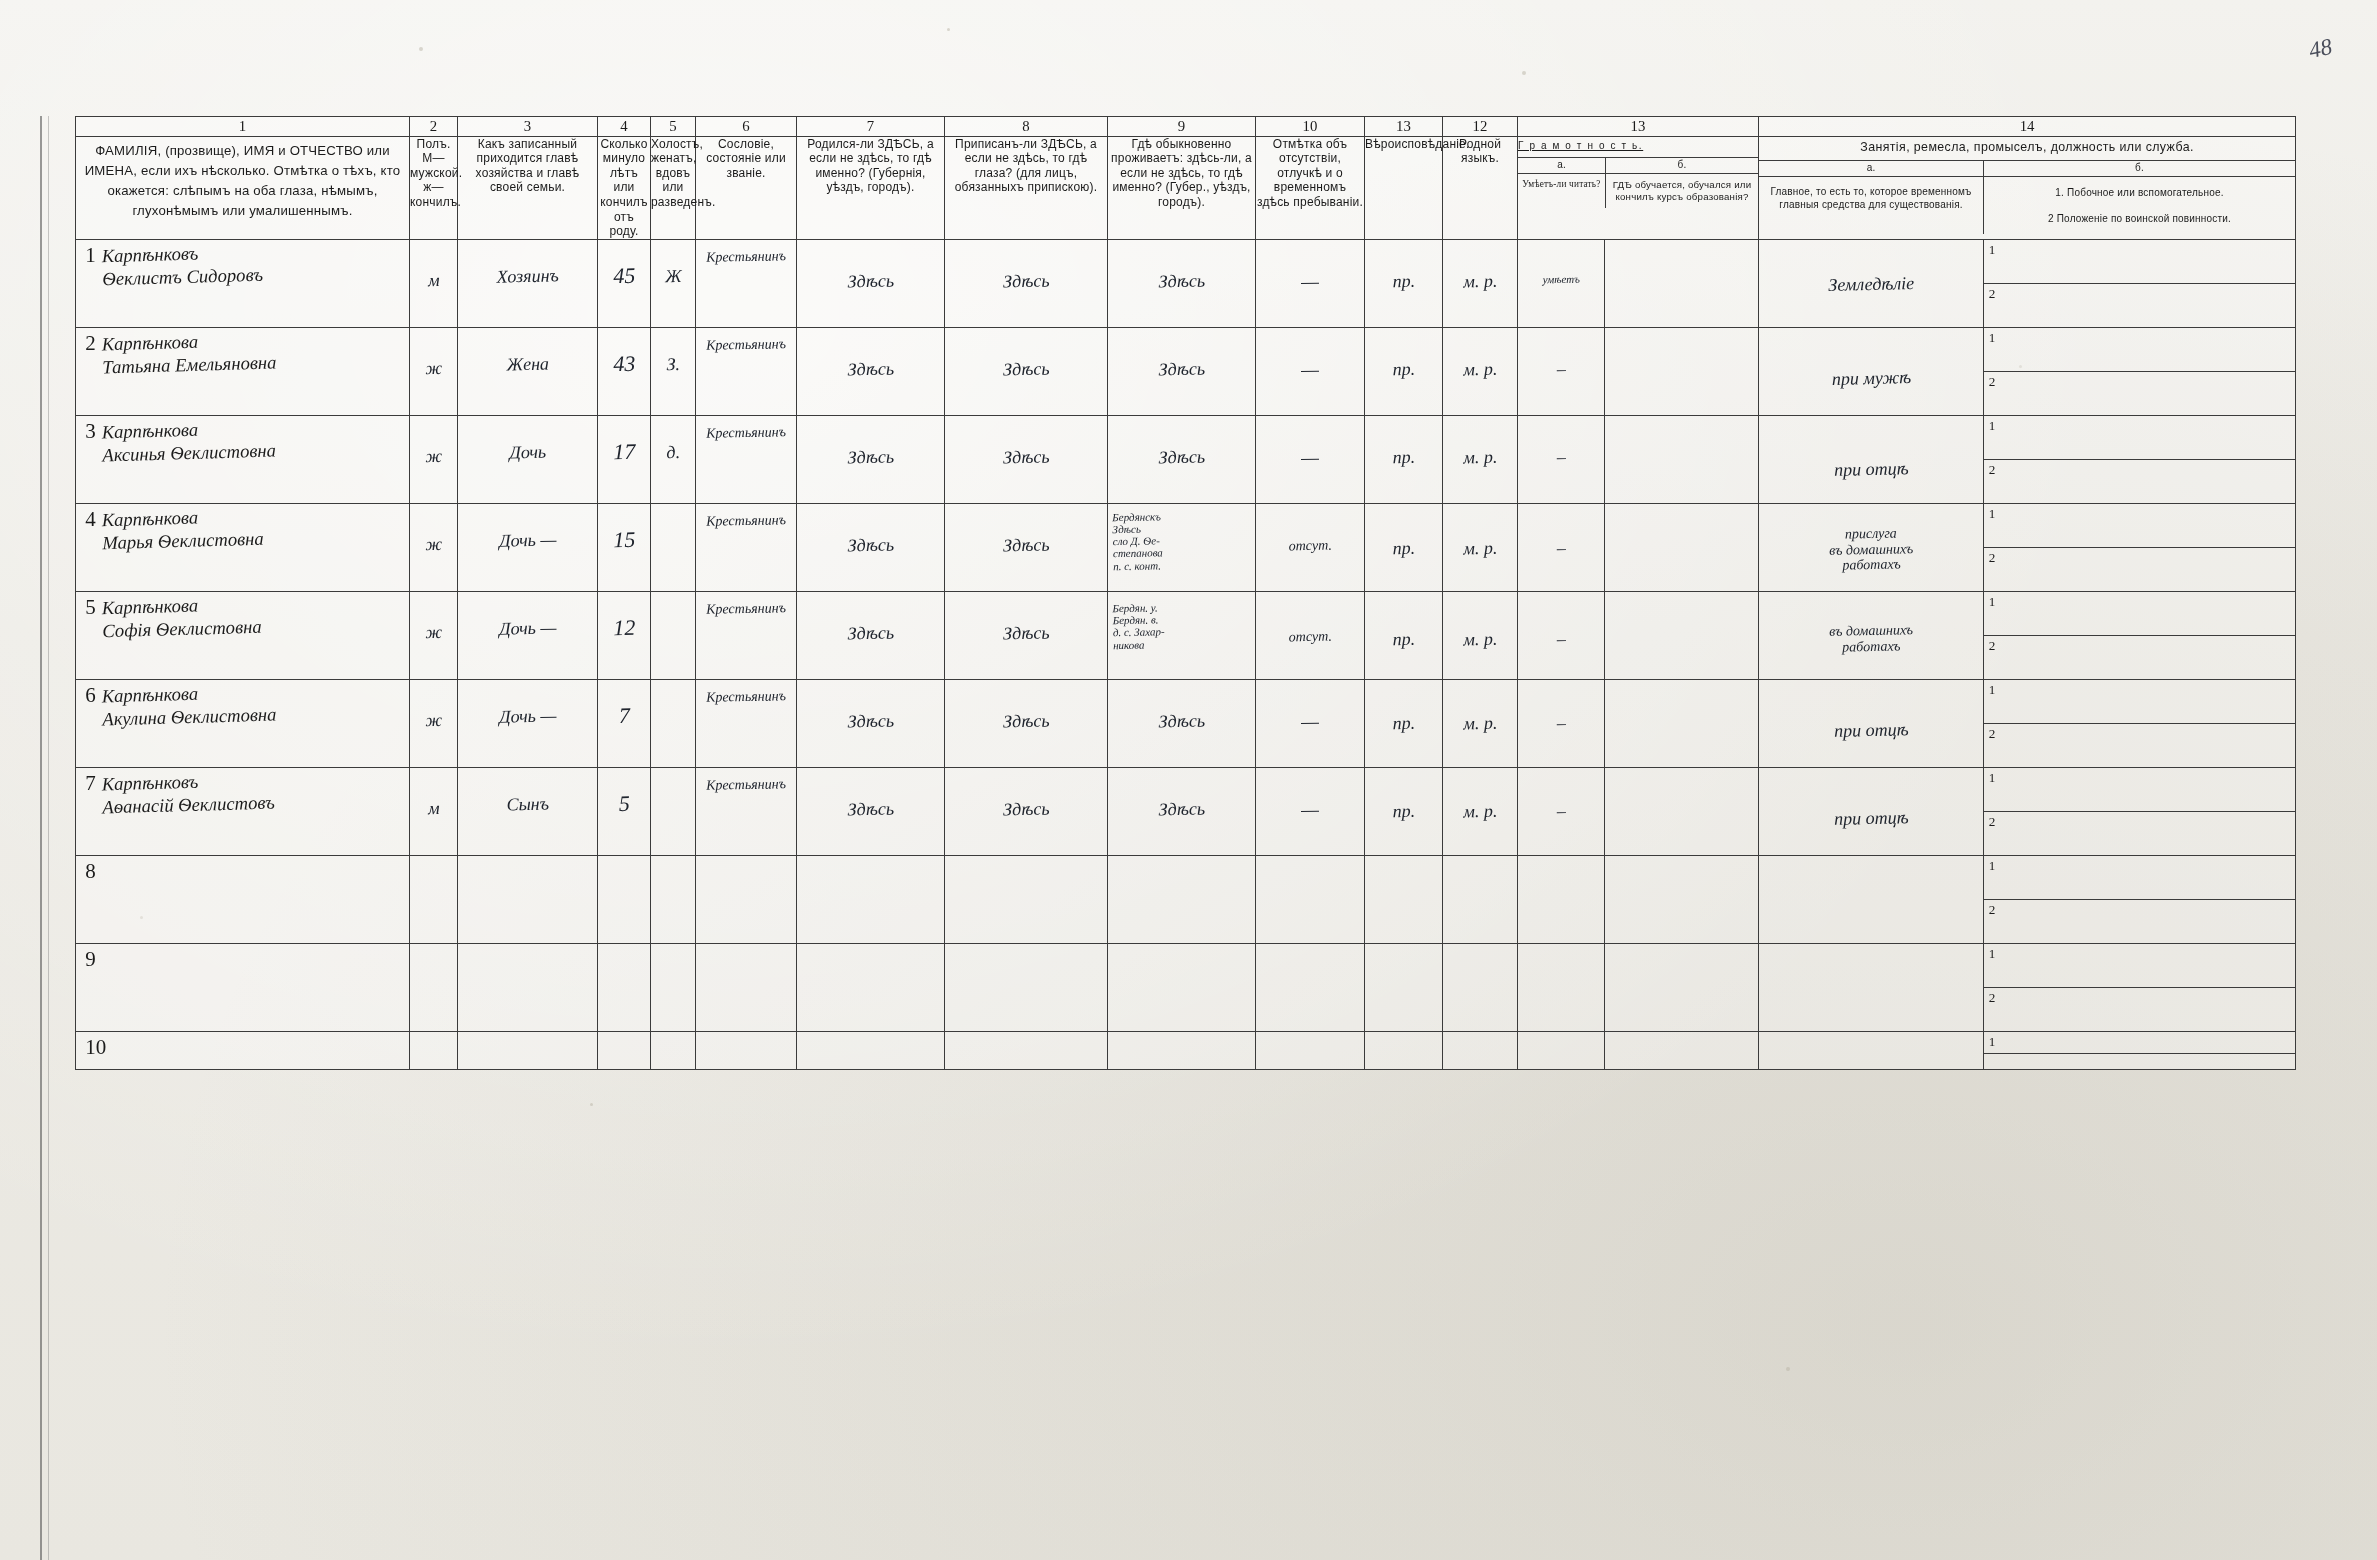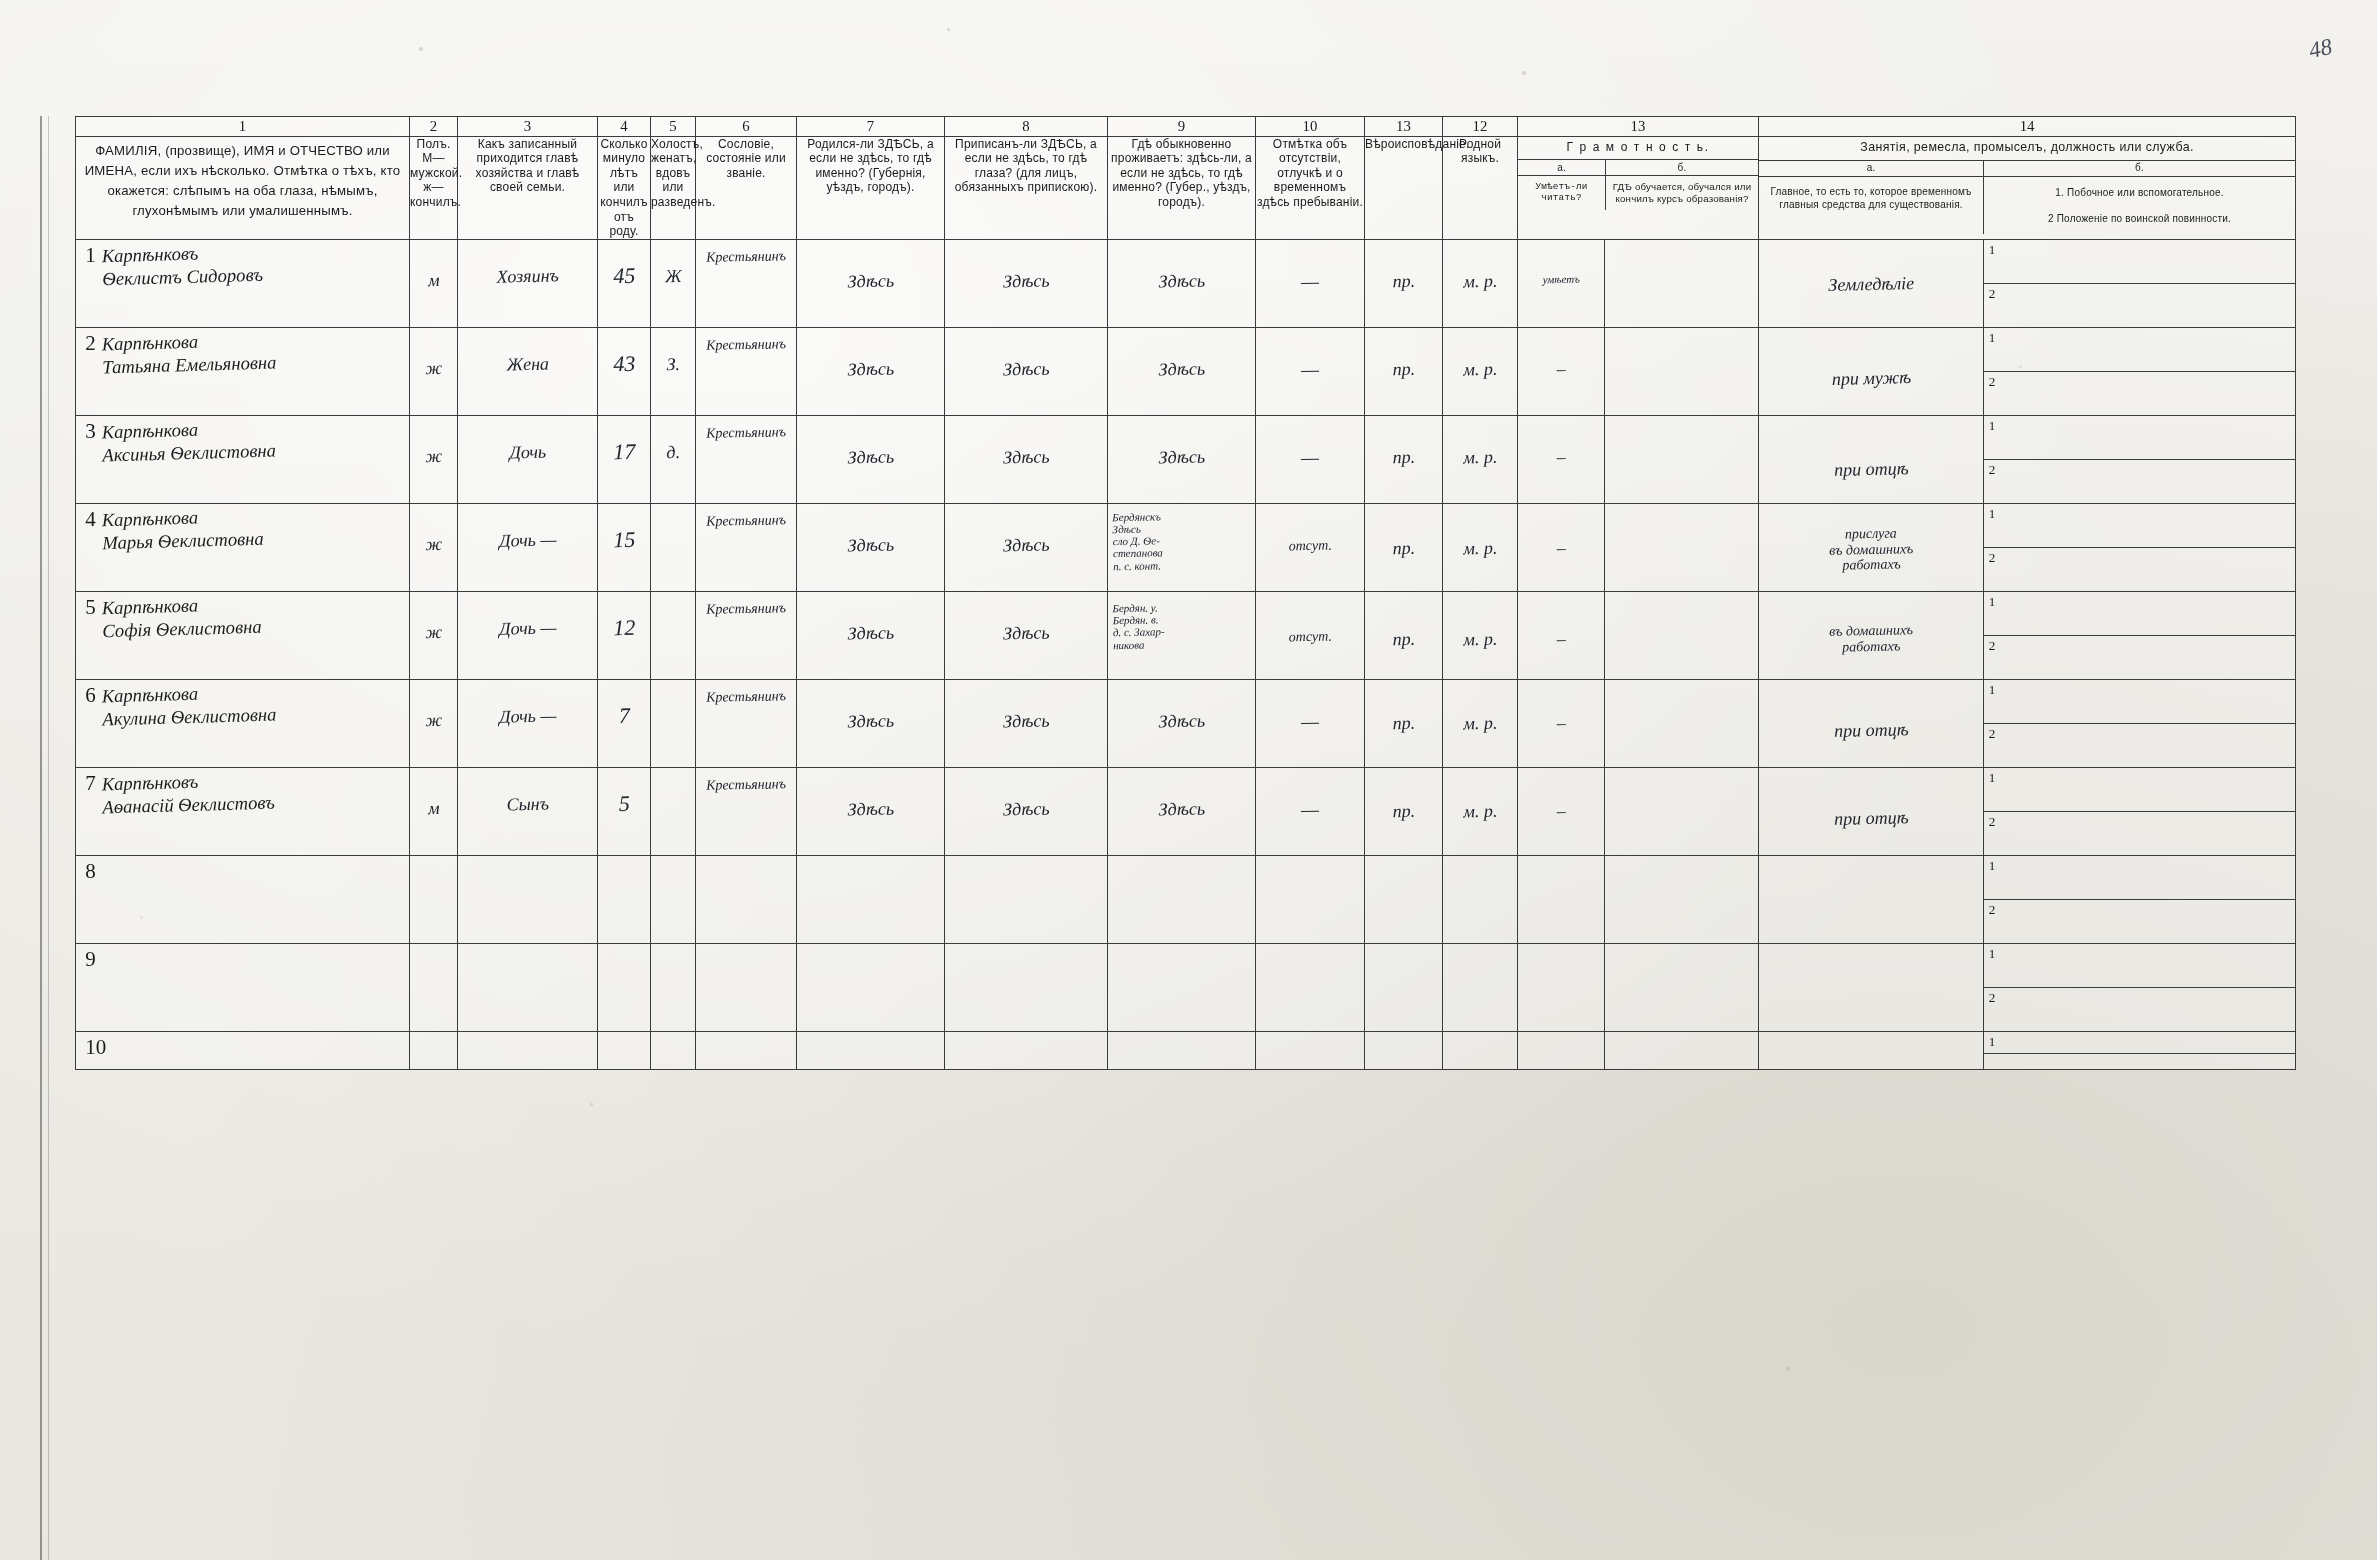--- a/index.html
+++ b/index.html
@@ -189,25 +189,25 @@
 (Губернія, уѣздъ, городъ).</td>
     <td class="hdr sm">Приписанъ-ли ЗДѢСЬ, а если не здѣсь, то гдѣ глаза?
 (для лицъ, обязанныхъ припискою).</td>
     <td class="hdr sm">Гдѣ обыкновенно проживаетъ: здѣсь-ли, а если не здѣсь, то гдѣ именно?
 (Губер., уѣздъ, городъ).</td>
     <td class="hdr sm">Отмѣтка объ отсутствіи, отлучкѣ и о временномъ здѣсь пребываніи.</td>
     <td class="hdr sm">Вѣроисповѣданіе.</td>
     <td class="hdr sm">Родной языкъ.</td>
 
     <td class="hdr" colspan="2" style="padding:0">
-      <div style="border-bottom:1.2px solid #3b3b3b;text-align:center;font-size:12px;padding:3.9px 0;letter-spacing:1.6px;font-family:'Liberation Sans',sans-serif;">Г р а м о т н о с т ь.</div>
+      <div style="border-bottom:1.2px solid #3b3b3b;text-align:left;font-size:10px;padding:3.9px 0;letter-spacing:1.6px;font-family:'Liberation Sans',sans-serif;text-decoration:underline;">Г р а м о т н о с т ь.</div>
       <div style="display:flex;">
         <div style="width:87px;border-right:1.2px solid #3b3b3b;">
           <div style="border-bottom:1.2px solid #3b3b3b;text-align:center;font-size:10px;padding:1.6px 0;font-family:'Liberation Sans',sans-serif;">а.</div>
-          <div style="text-align:center;font-size:9.3px;line-height:1.2;padding:4.7px 2.3px;font-family:Liberation Mono, monospace;">Умѣетъ-ли читать?</div>
+          <div style="text-align:center;font-size:9.3px;line-height:1.2;padding:4.7px 2.3px;font-family:Liberation Serif, serif;">Умѣетъ-ли читать?</div>
         </div>
         <div style="width:152px;">
           <div style="border-bottom:1.2px solid #3b3b3b;text-align:center;font-size:10px;padding:1.6px 0;font-family:'Liberation Sans',sans-serif;">б.</div>
           <div style="text-align:center;font-size:9.7px;line-height:1.25;padding:4.7px 3.1px;font-family:'Liberation Sans',sans-serif;">ГДѢ обучается, обучался или кончилъ курсъ образованія?</div>
         </div>
       </div>
     </td>
 
     <td class="hdr" colspan="2" style="padding:0">
       <div style="border-bottom:1.2px solid #3b3b3b;text-align:center;font-size:12.4px;padding:3.9px 0;font-family:'Liberation Sans',sans-serif;letter-spacing:0.4px;">Занятія, ремесла, промыселъ, должность или служба.</div>

